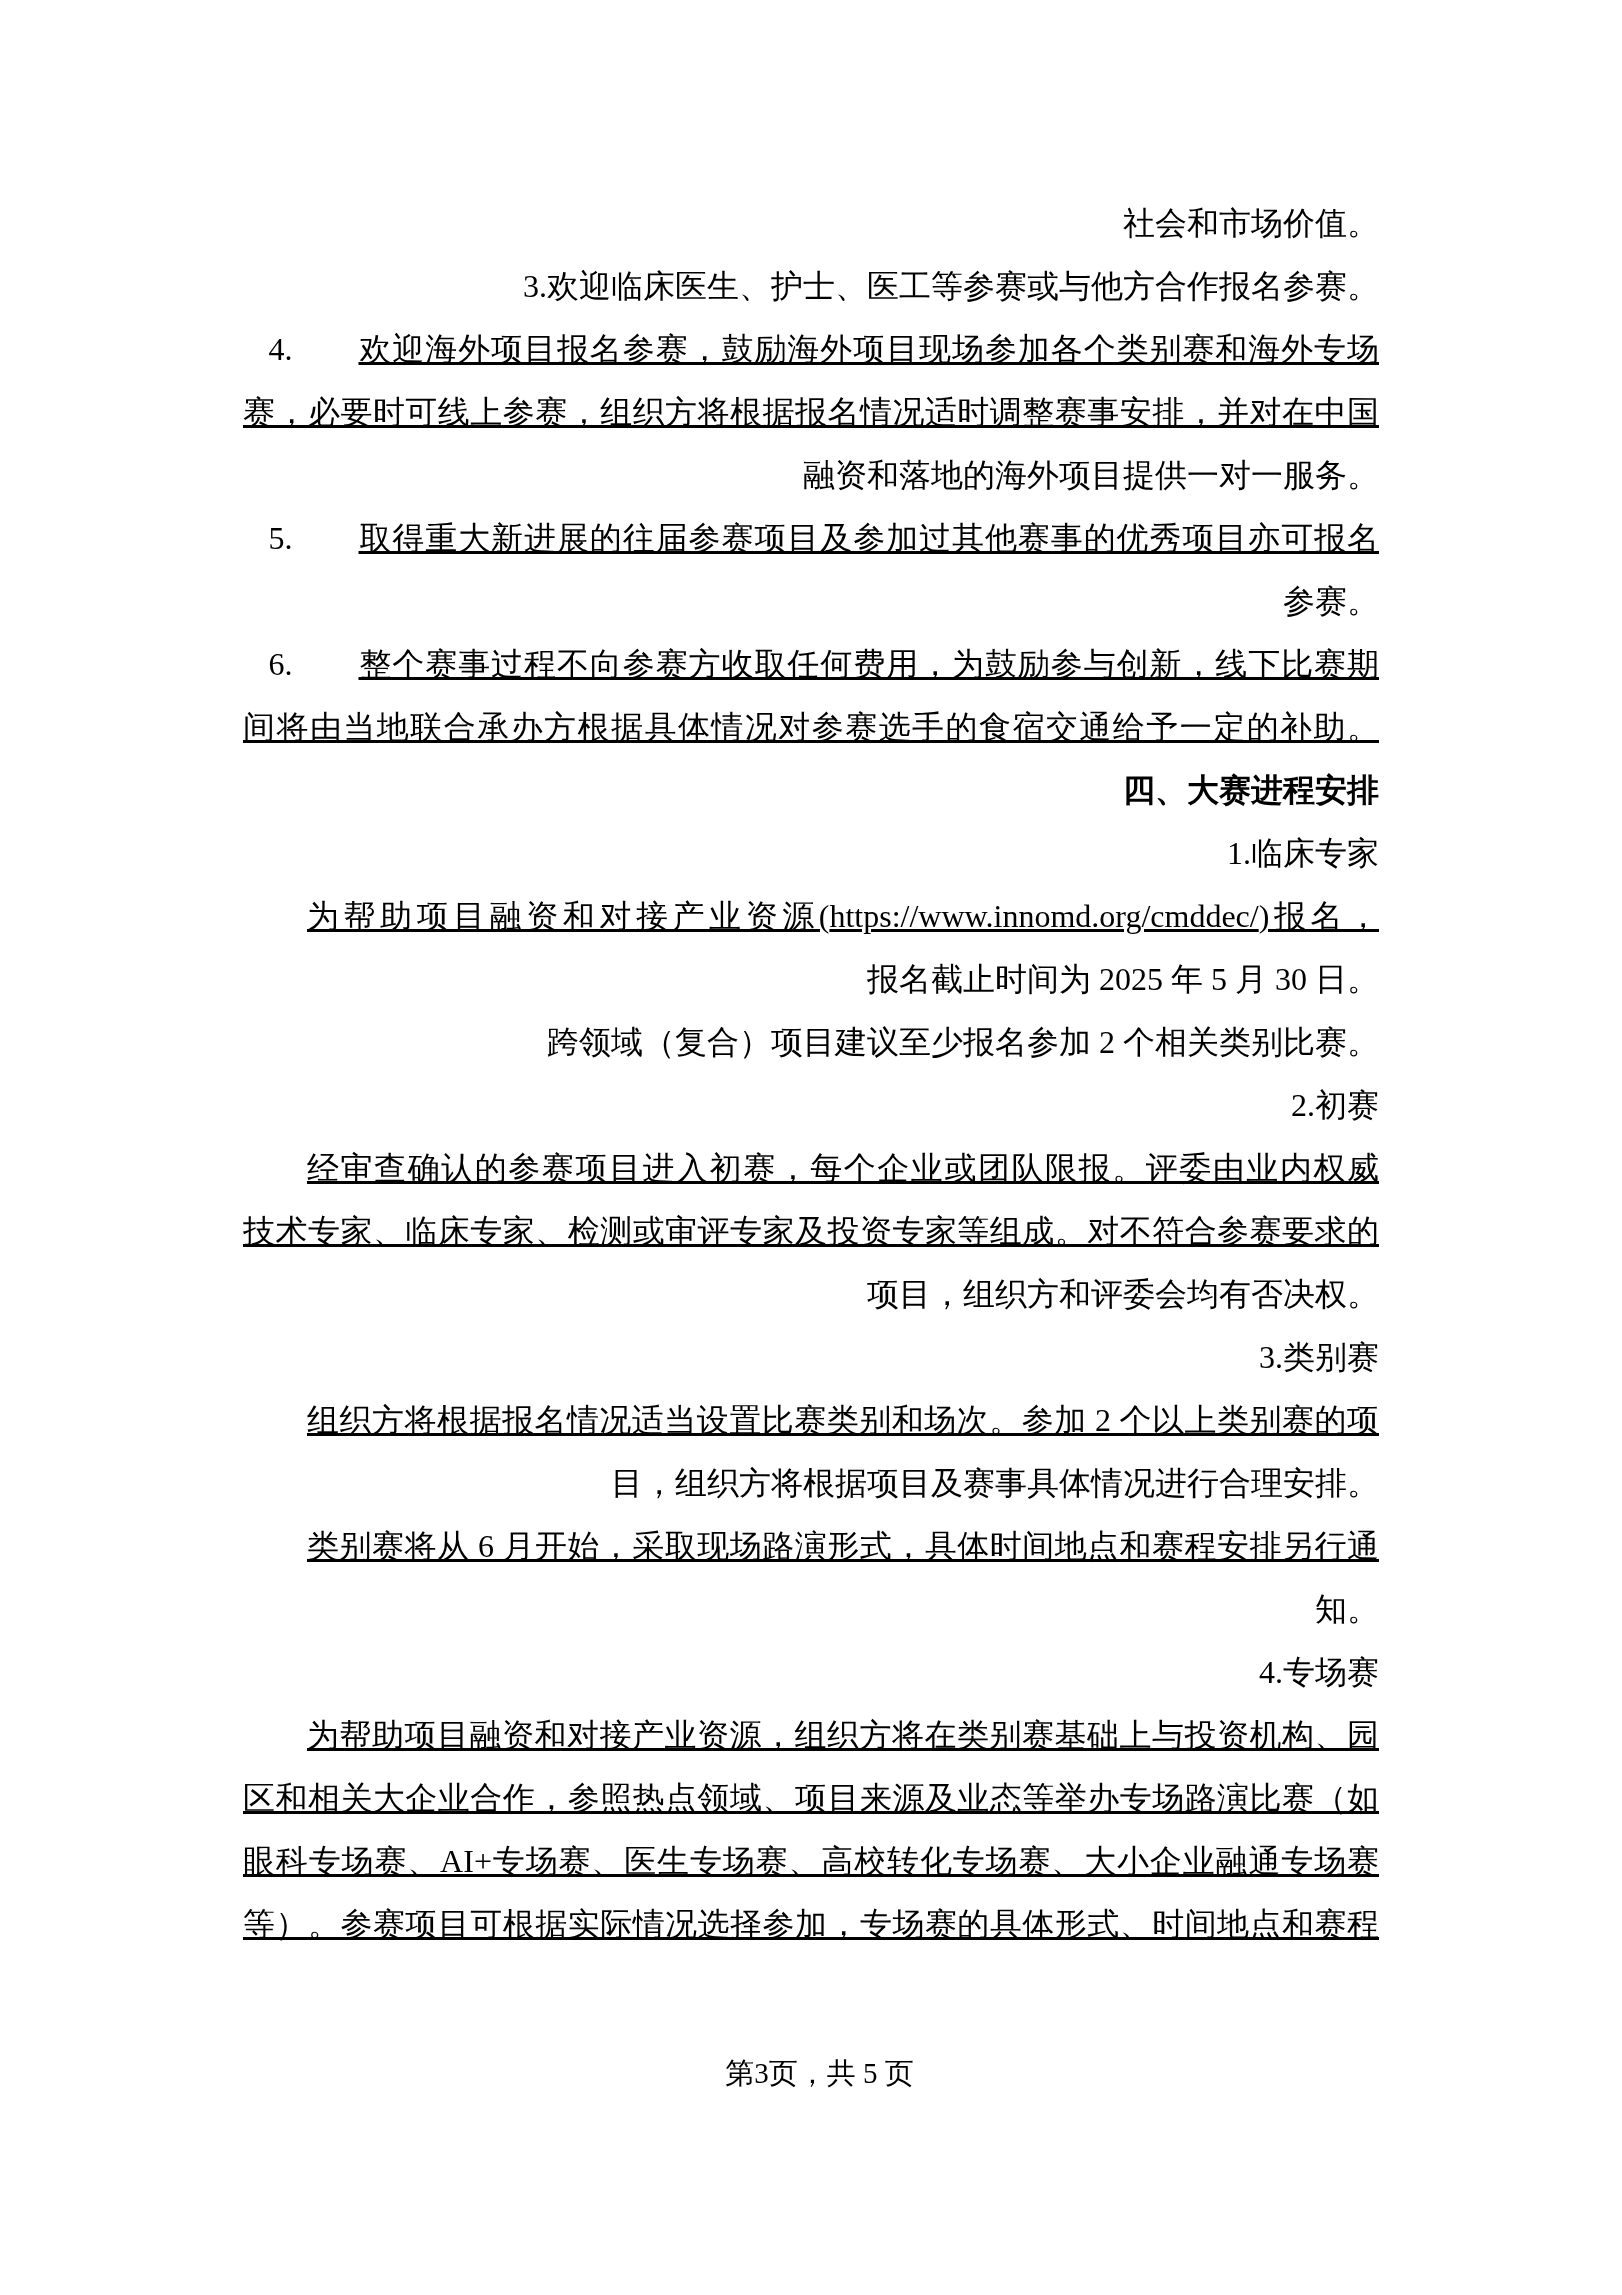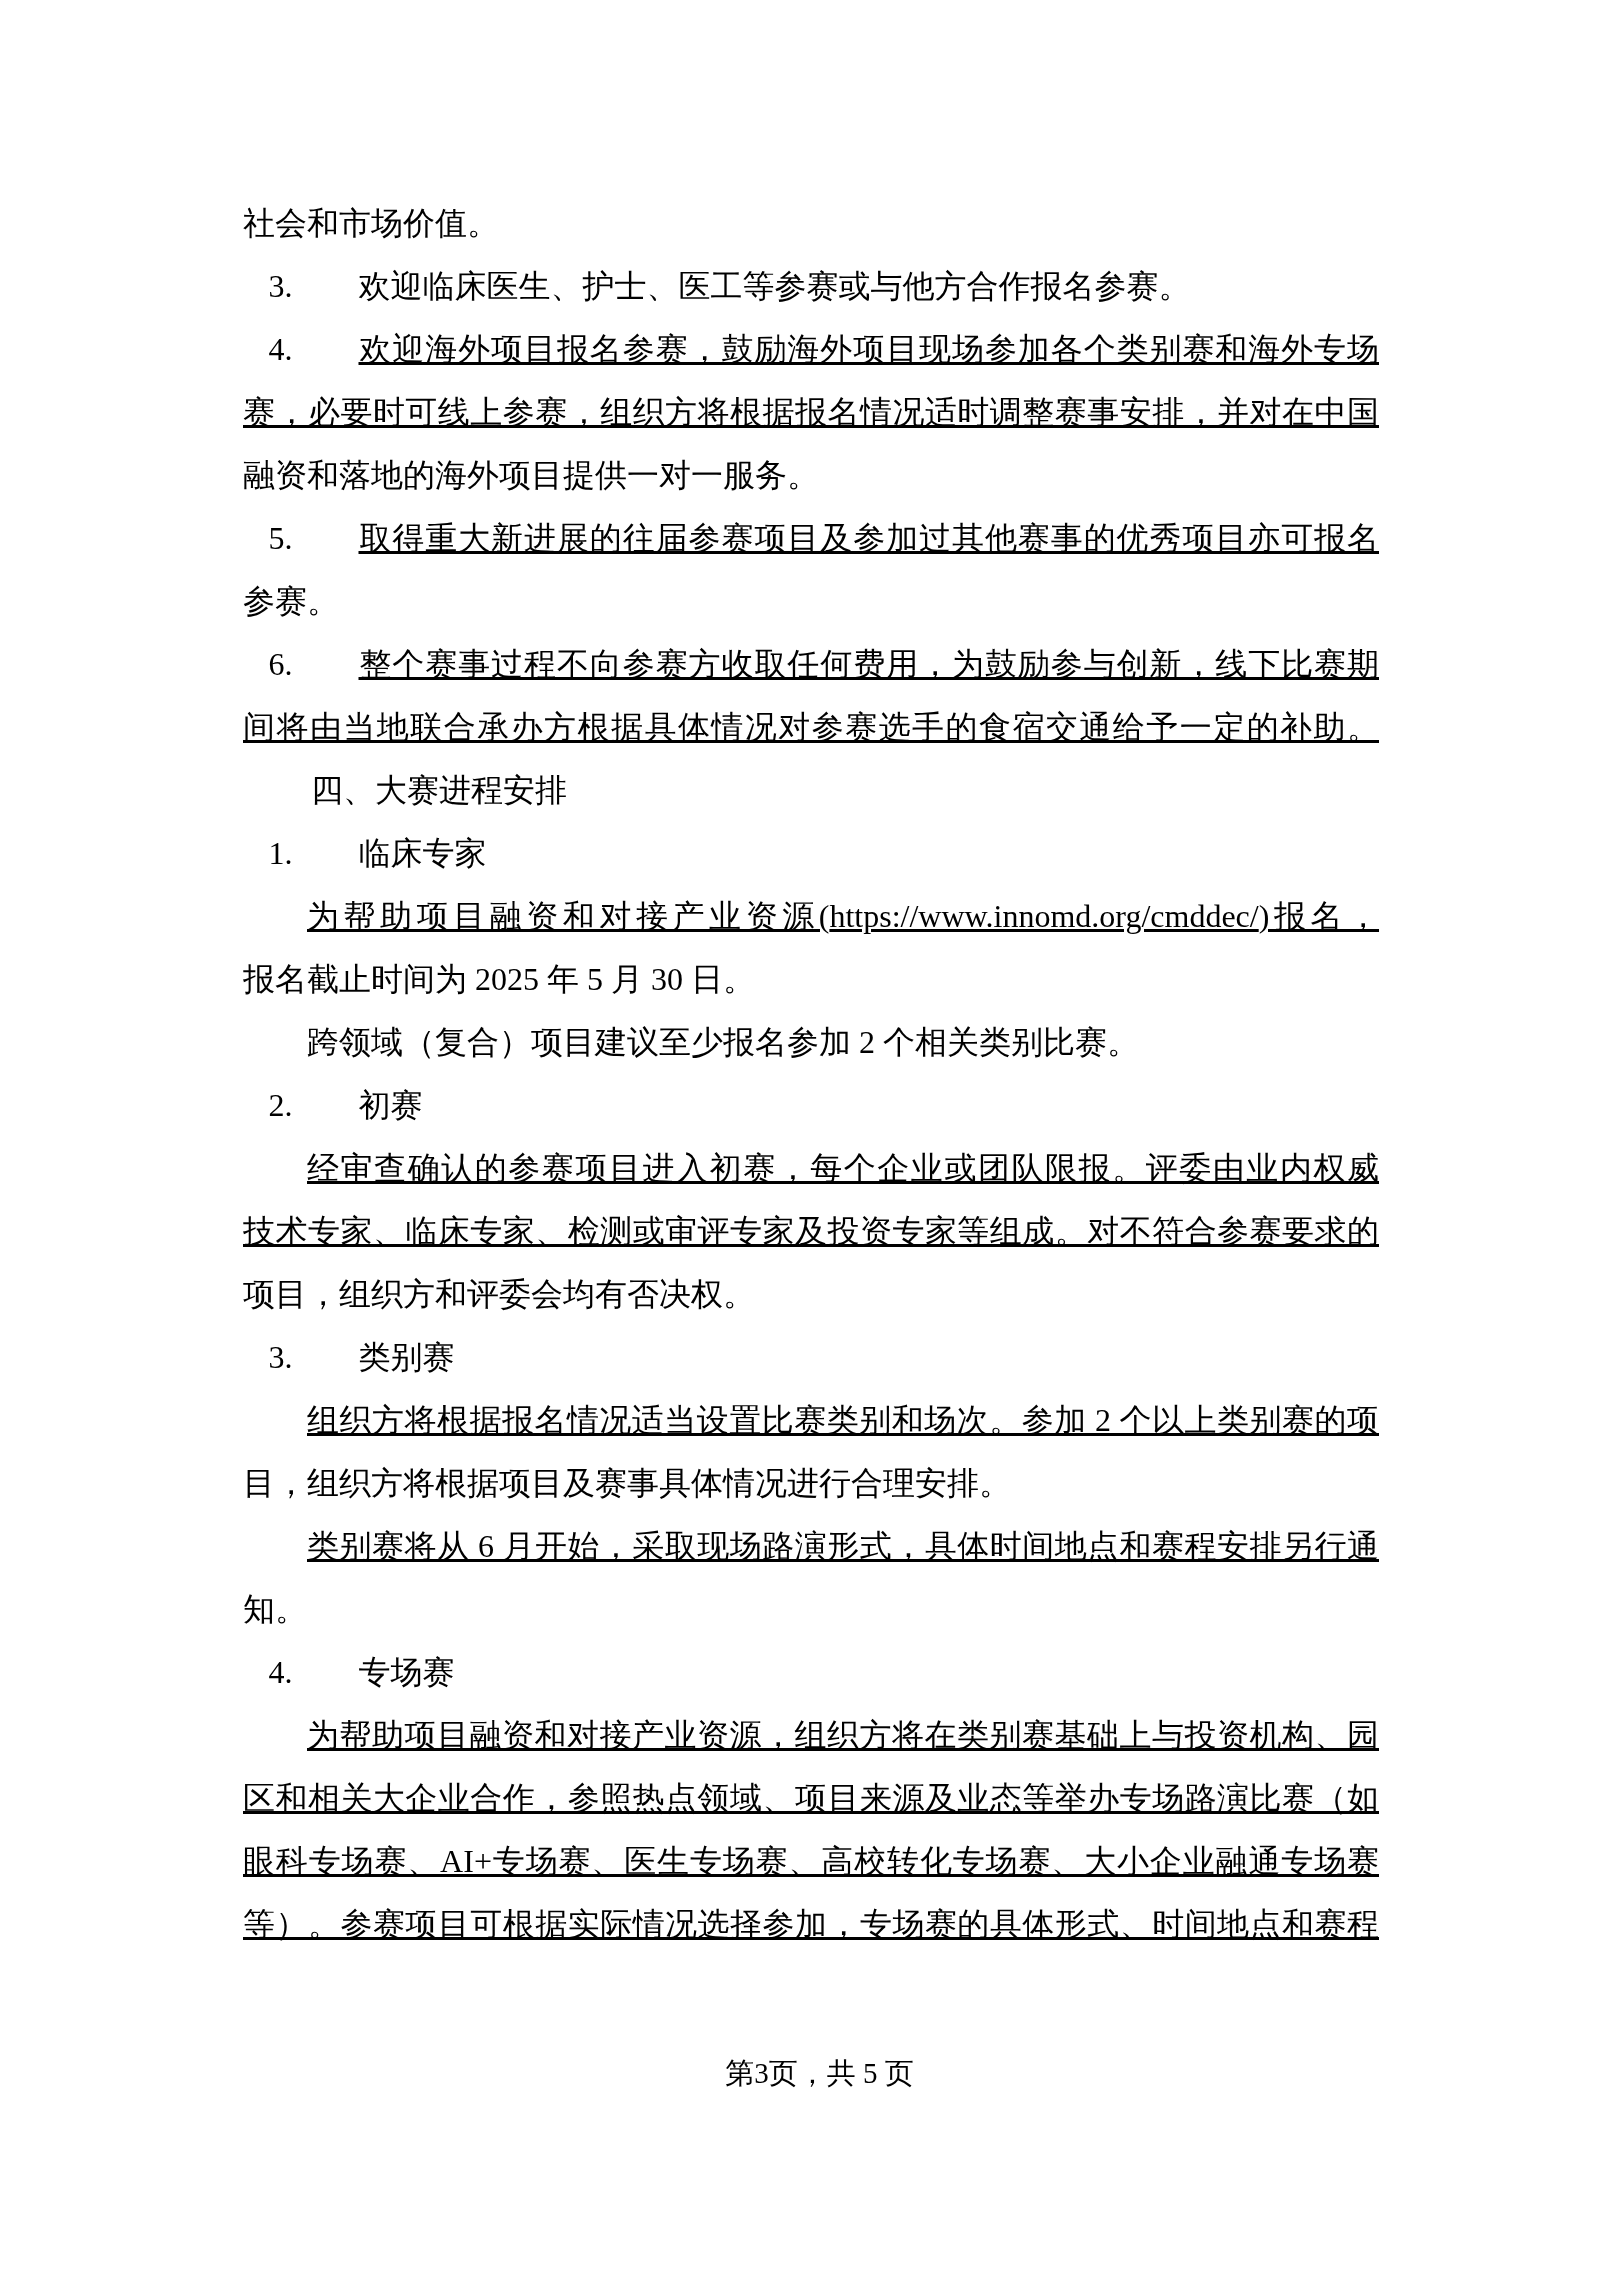--- a/index.html
+++ b/index.html
@@ -19,41 +19,41 @@
   }
   .body-text {
     position: absolute;
     left: 243px;
     top: 192px;
     width: 1136px;
   }
   .line {
     height: 63px;
     line-height: 63px;
-    text-align: left;
+    text-align: right;
   }
   .line.full {
     text-align: justify;
     text-align-last: justify;
     text-decoration: underline;
   }
   .line.indent {
     padding-left: 64px;
   }
   .line.numline {
     padding-left: 25.5px;
   }
   .num {
     display: inline-block;
     width: 90px;
   }
   .line.heading {
     padding-left: 68px;
     font-family: "Liberation Sans", "DejaVu Sans", sans-serif;
-    font-weight: 400;
+    font-weight: 700;
   }
   .bold {
     font-weight: 400;
   }
   .footer {
     position: absolute;
     left: 8px;
     top: 2055px;
     width: 100%;
     text-align: center;

